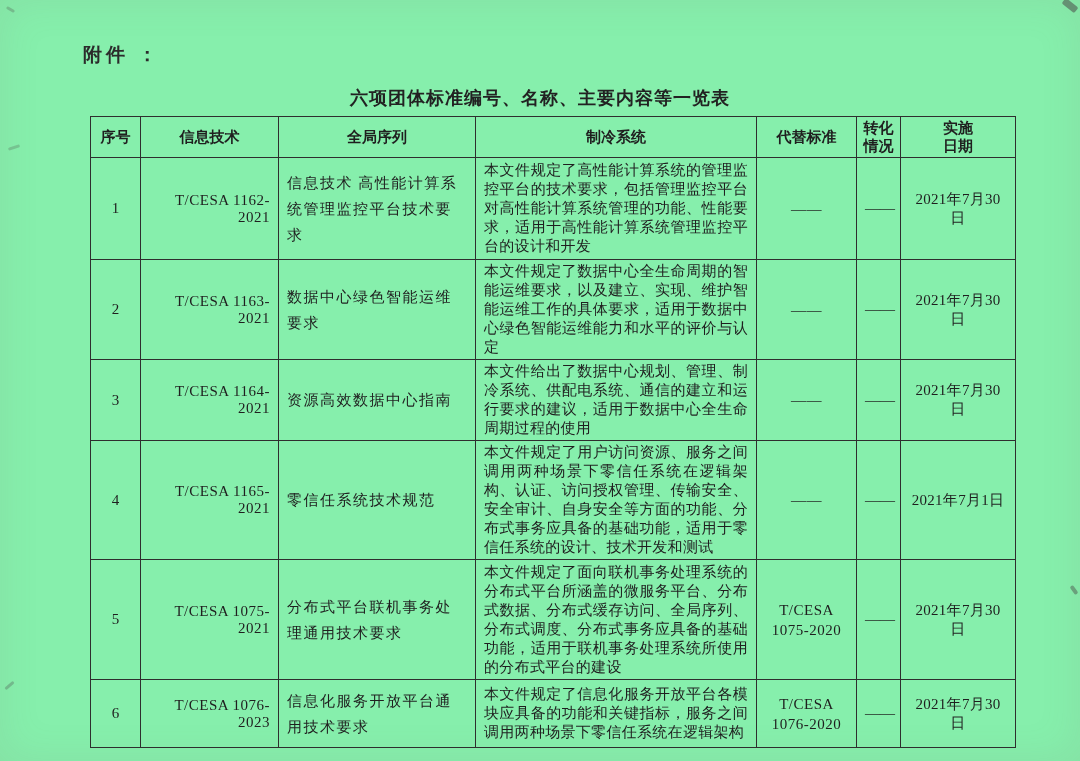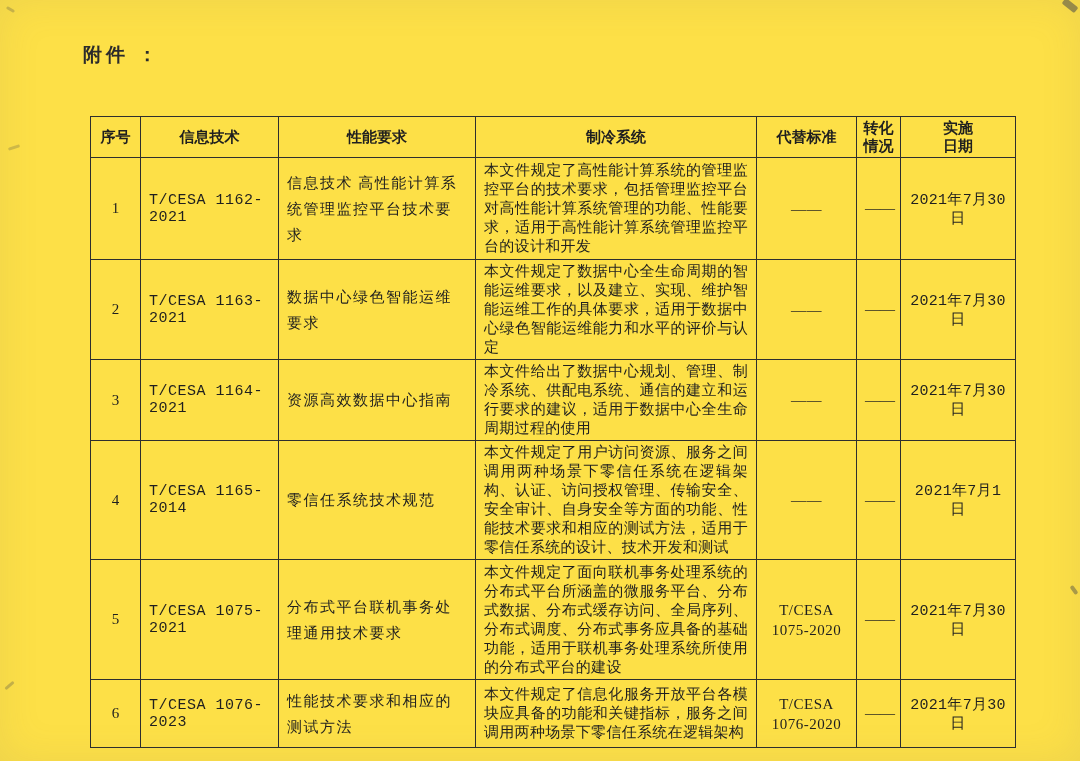--- a/index.html
+++ b/index.html
@@ -3,21 +3,21 @@
 <meta charset="utf-8">
 <style>
   html,body{margin:0;padding:0;}
   body{
     font-family:"Liberation Serif","DejaVu Serif",serif;
     background:#dcdcda;
   }
   .page{
     position:relative;
     width:1080px;height:761px;
-    background:#fde047;
+    background:#86efac;
     color:#232323;
     overflow:hidden;
     box-shadow:inset 0 0 40px rgba(120,115,105,.12);
   }
   .attachment{
     position:absolute;left:83px;top:42px;
     font-size:19px;font-weight:bold;letter-spacing:4px;
     color:#2b2b2b;
   }
   .doc-title{
@@ -48,57 +48,58 @@
     padding:2px 2px;
   }
   tr.hdr{height:37px;}
   tr.h1{height:102px;}
   tr.h2{height:82px;}
   tr.h3{height:75px;}
   tr.h4{height:107px;}
   tr.h5{height:120px;}
   tr.h6{height:68px;}
   td.c-no{text-align:center;}
-  td.c-code{text-align:left;letter-spacing:.5px;padding:2px 4px;font-family:Liberation Mono, monospace;}
+  td.c-code{text-align:right;letter-spacing:.5px;padding:2px 4px;}
   td.c-name{text-align:left;line-height:26px;letter-spacing:1.5px;padding:2px 10px;}
   td.c-content{text-align:justify;line-height:19px;letter-spacing:.3px;padding:3px 8px;}
   td.c-rep{text-align:center;line-height:20px;letter-spacing:.5px;padding:2px 2px;}
   td.c-conv{text-align:center;padding:2px 1px;}
-  td.c-date{text-align:center;letter-spacing:.3px;padding:2px 2px;font-family:Liberation Mono, monospace;}
+  td.c-date{text-align:center;letter-spacing:.3px;padding:2px 2px;}
   
   .art{position:absolute;background:#4a4a48;border-radius:2px;}
   .art1{left:8px;top:146px;width:12px;height:3px;transform:rotate(-18deg);opacity:.25;}
   .art2{right:2px;top:2px;width:16px;height:7px;transform:rotate(38deg);opacity:.55;}
   .art3{right:1px;top:588px;width:10px;height:4px;transform:rotate(55deg);opacity:.45;}
   .art4{left:4px;top:684px;width:11px;height:3px;transform:rotate(-40deg);opacity:.3;}
   .art5{left:6px;top:8px;width:9px;height:3px;transform:rotate(30deg);opacity:.28;}
 </style>
 </head>
 <body>
 
 <div class="page">
 
   <div class="attachment">附件 ：</div>
 
+  <div class="doc-title">六项团体标准编号、名称、主要内容等一览表</div>
 
   <table class="std">
     <colgroup>
       <col style="width:50px">
         <col style="width:138px">
         <col style="width:197px">
         <col style="width:281px">
         <col style="width:100px">
         <col style="width:44px">
         <col style="width:115px">
     </colgroup>
     <thead>
       <tr class="hdr">
         <th>序号</th>
         <th>信息技术</th>
-        <th>性能要求</th>
+        <th>全局序列</th>
         <th>制冷系统</th>
         <th>代替标准</th>
         <th>转化
 情况</th>
         <th>实施
 日期</th>
       </tr>
     </thead>
     <tbody>
       <tr class="h1">
@@ -123,41 +124,41 @@
         <td class="c-no">3</td>
         <td class="c-code">T/CESA 1164-2021</td>
         <td class="c-name">资源高效数据中心指南</td>
         <td class="c-content">本文件给出了数据中心规划、管理、制冷系统、供配电系统、通信的建立和运行要求的建议，适用于数据中心全生命周期过程的使用</td>
         <td class="c-rep">——</td>
         <td class="c-conv">——</td>
         <td class="c-date">2021年7月30日</td>
       </tr>
       <tr class="h4">
         <td class="c-no">4</td>
-        <td class="c-code">T/CESA 1165-2014</td>
+        <td class="c-code">T/CESA 1165-2021</td>
         <td class="c-name">零信任系统技术规范</td>
-        <td class="c-content">本文件规定了用户访问资源、服务之间调用两种场景下零信任系统在逻辑架构、认证、访问授权管理、传输安全、安全审计、自身安全等方面的功能、性能技术要求和相应的测试方法，适用于零信任系统的设计、技术开发和测试</td>
+        <td class="c-content">本文件规定了用户访问资源、服务之间调用两种场景下零信任系统在逻辑架构、认证、访问授权管理、传输安全、安全审计、自身安全等方面的功能、分布式事务应具备的基础功能，适用于零信任系统的设计、技术开发和测试</td>
         <td class="c-rep">——</td>
         <td class="c-conv">——</td>
         <td class="c-date">2021年7月1日</td>
       </tr>
       <tr class="h5">
         <td class="c-no">5</td>
         <td class="c-code">T/CESA 1075-2021</td>
         <td class="c-name">分布式平台联机事务处理通用技术要求</td>
         <td class="c-content">本文件规定了面向联机事务处理系统的分布式平台所涵盖的微服务平台、分布式数据、分布式缓存访问、全局序列、分布式调度、分布式事务应具备的基础功能，适用于联机事务处理系统所使用的分布式平台的建设</td>
         <td class="c-rep">T/CESA
 1075-2020</td>
         <td class="c-conv">——</td>
         <td class="c-date">2021年7月30日</td>
       </tr>
       <tr class="h6">
         <td class="c-no">6</td>
         <td class="c-code">T/CESA 1076-2023</td>
-        <td class="c-name">性能技术要求和相应的测试方法</td>
+        <td class="c-name">信息化服务开放平台通用技术要求</td>
         <td class="c-content">本文件规定了信息化服务开放平台各模块应具备的功能和关键指标，服务之间调用两种场景下零信任系统在逻辑架构</td>
         <td class="c-rep">T/CESA
 1076-2020</td>
         <td class="c-conv">——</td>
         <td class="c-date">2021年7月30日</td>
       </tr>
     </tbody>
   </table>
 
   <div class="art art1"></div>

